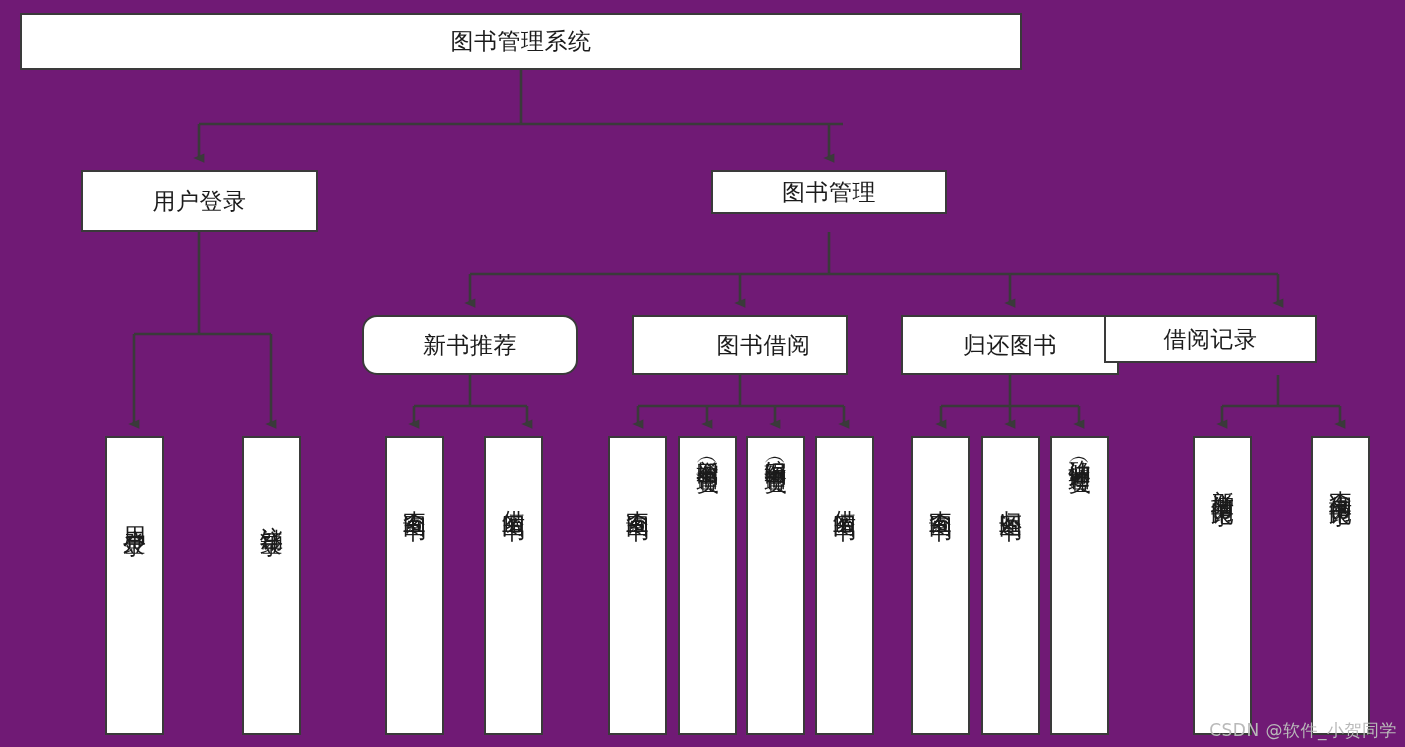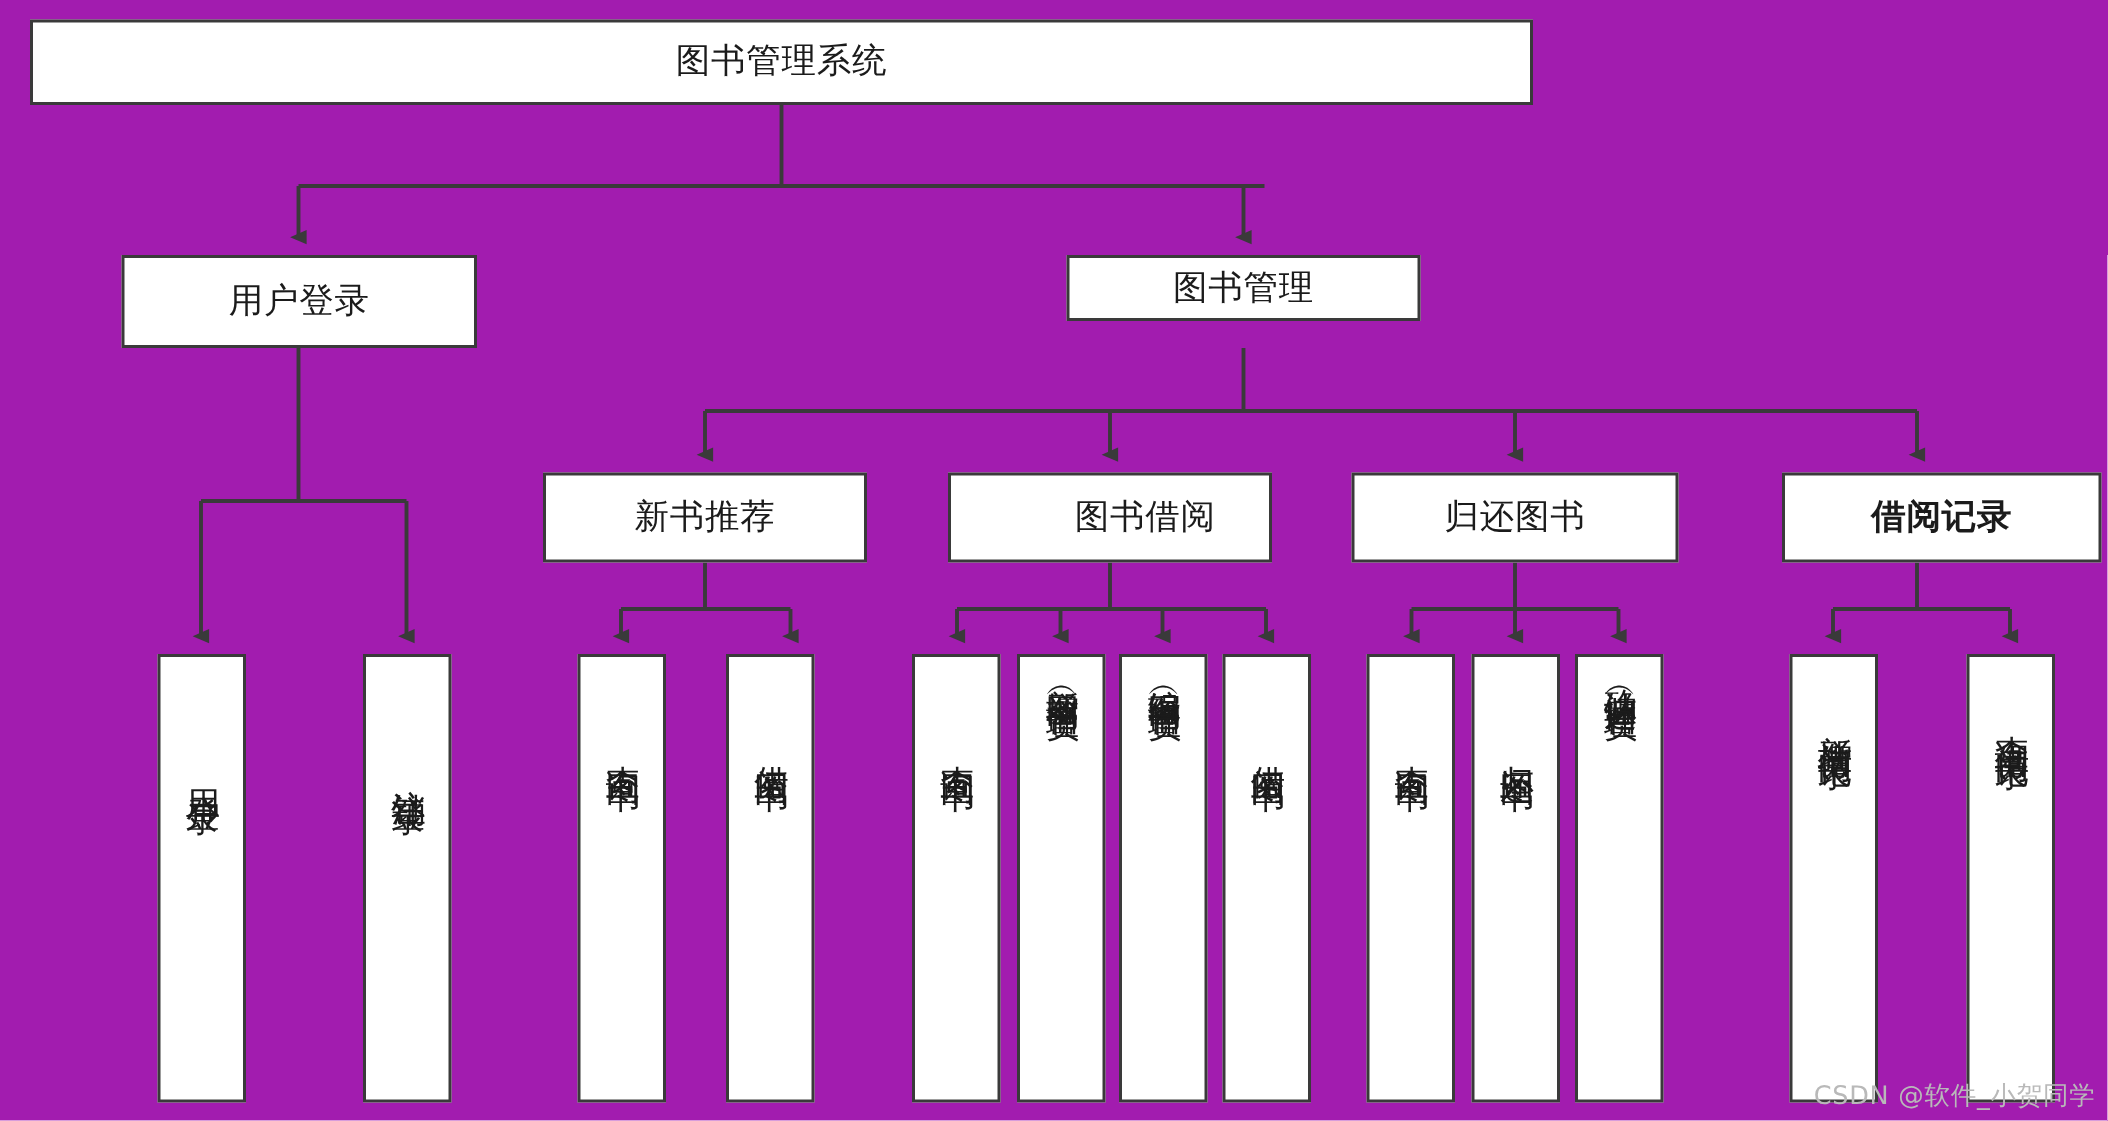--- a/index.html
+++ b/index.html
@@ -7,21 +7,21 @@
     padding: 0;
     background: #ffffff;
   }
   body {
     font-family: "DejaVu Sans", "Liberation Sans", sans-serif;
   }
   #canvas {
     position: relative;
     width: 1405px;
     height: 747px;
-    background: #a21caf;
+    background: #701a75;
     overflow: hidden;
   }
   svg#wires {
     position: absolute;
     left: 0;
     top: 0;
     width: 1405px;
     height: 747px;
     pointer-events: none;
   }
@@ -139,30 +139,30 @@
     <span class="label">图书管理系统</span>
   </div>
 
   <div class="node horizontal" style="left:81px; top:170px; width:237px; height:62px;">
     <span class="label">用户登录</span>
   </div>
   <div class="node horizontal" style="left:711px; top:170px; width:236px; height:44px;">
     <span class="label">图书管理</span>
   </div>
 
-  <div class="node horizontal" style="left:362px; top:315px; width:216px; height:60px;">
+  <div class="node horizontal" style="left:362px; top:315px; width:216px; height:60px;border-radius:15px;">
     <span class="label">新书推荐</span>
   </div>
   <div class="node horizontal" style="left:632px; top:315px; width:216px; height:60px;padding-left:47px;">
     <span class="label">图书借阅</span>
   </div>
   <div class="node horizontal" style="left:901px; top:315px; width:218px; height:60px;">
     <span class="label">归还图书</span>
   </div>
-  <div class="node horizontal" style="left:1188px; top:315px; width:213px; height:60px;font-weight:bold;">
+  <div class="node horizontal" style="left:1104px; top:315px; width:213px; height:48px;">
     <span class="label">借阅记录</span>
   </div>
 
   <div class="node vertical mid" style="left:105px; top:436px; width:59px; height:299px;">
     <span class="label">用户登录</span>
   </div>
   <div class="node vertical mid" style="left:242px; top:436px; width:59px; height:299px;">
     <span class="label">注销登录</span>
   </div>
 

